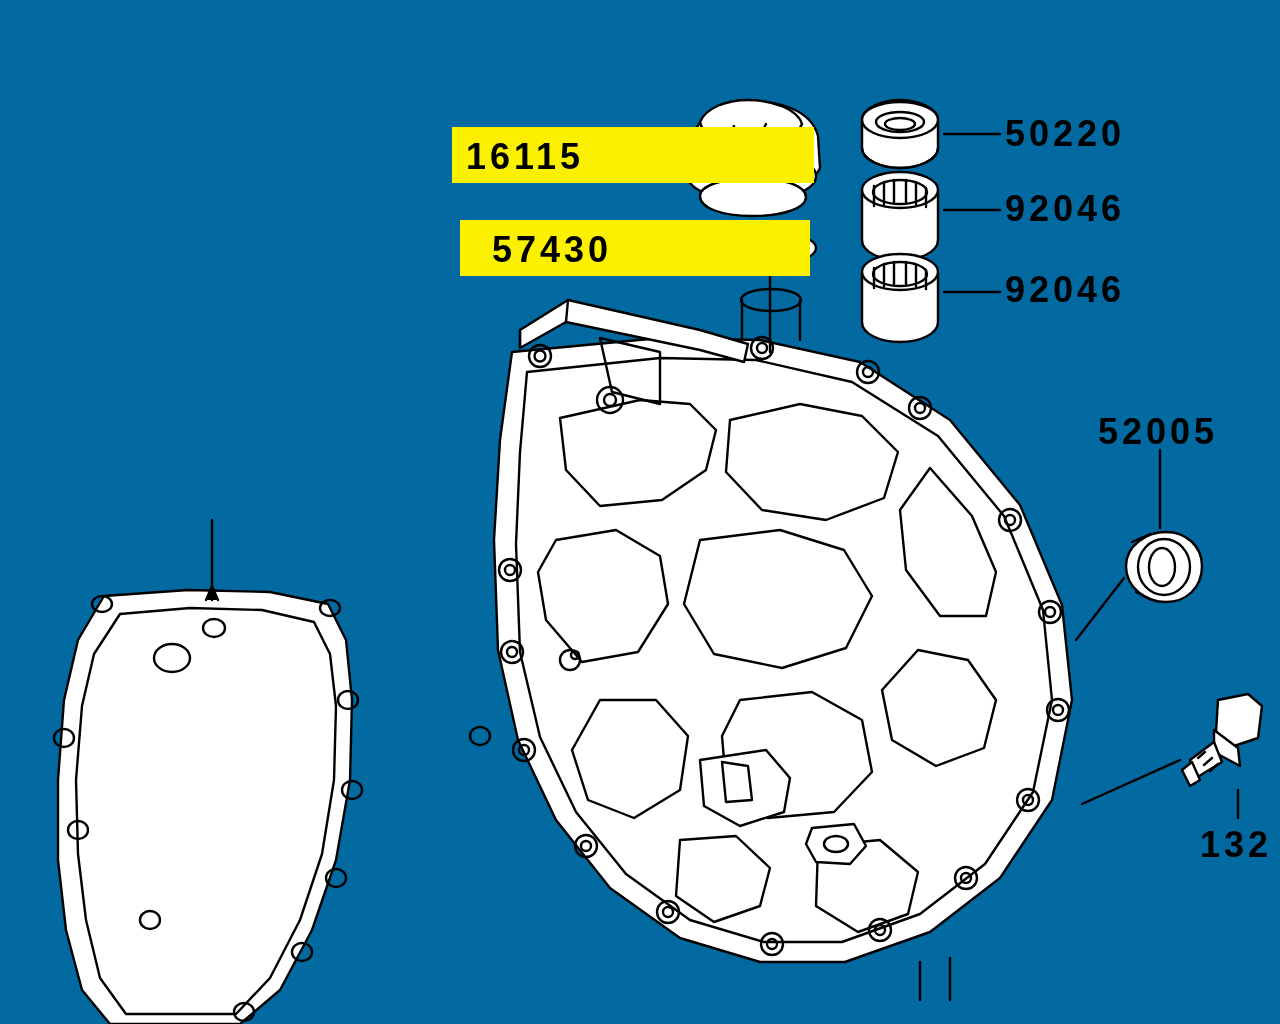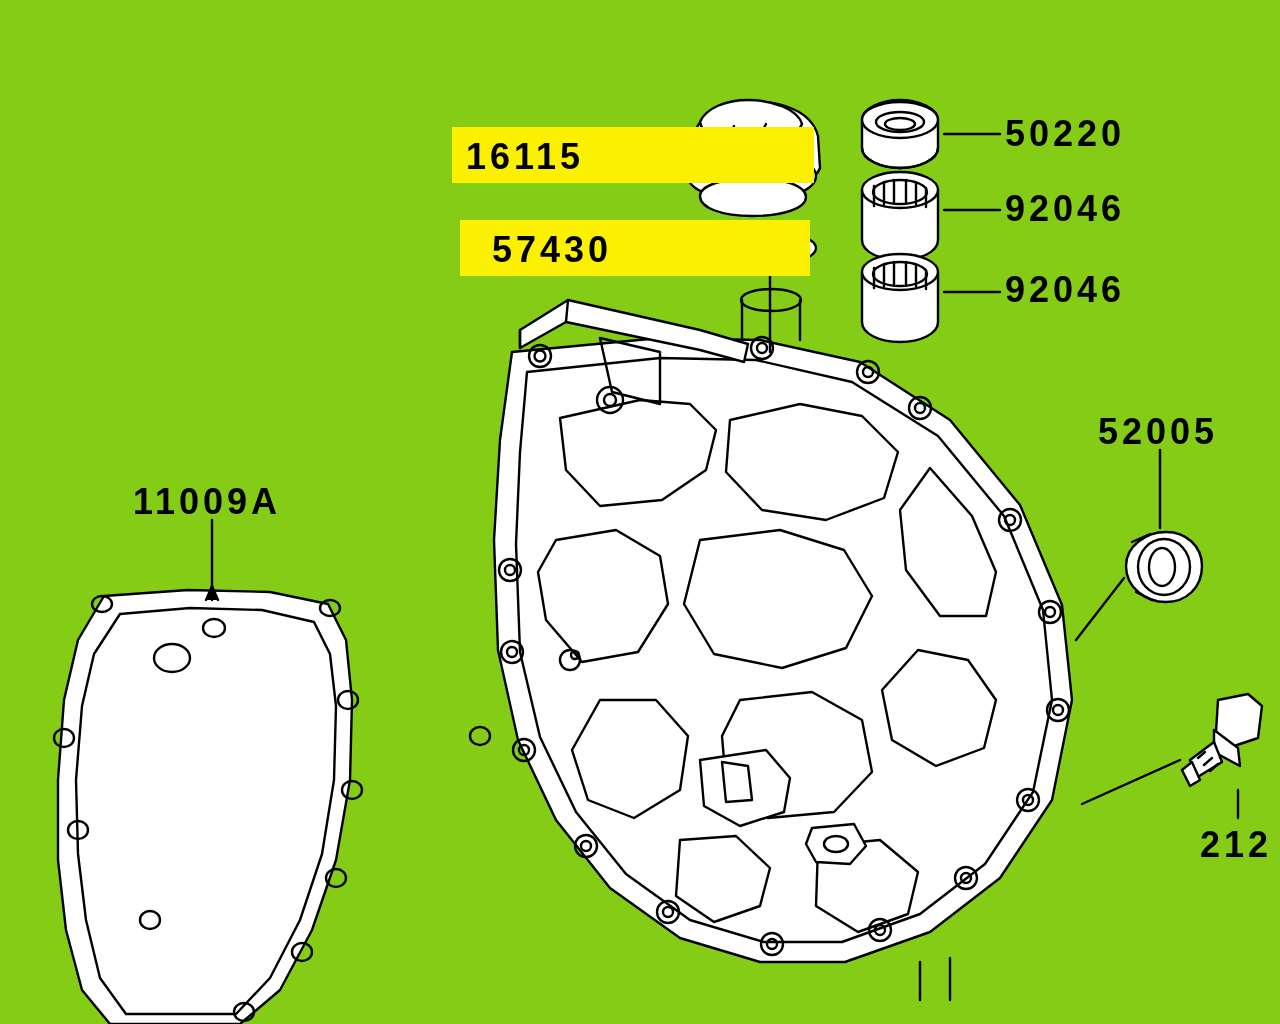--- a/index.html
+++ b/index.html
@@ -10,21 +10,21 @@
   body {
     width: 1280px;
     height: 1024px;
     font-family: "Liberation Sans", sans-serif;
     overflow: hidden;
   }
   #diagram-root {
     position: relative;
     width: 1280px;
     height: 1024px;
-    background: #84cc16;
+    background: #0369a1;
   }
   svg#parts-svg {
     position: absolute;
     top: 0;
     left: 0;
     width: 1280px;
     height: 1024px;
   }
   .part-label {
     position: absolute;
@@ -204,16 +204,15 @@
 
   <div class="part-label highlighted" style="left:452px; top:127px; width:362px; height:56px;"></div>
   <div class="part-label highlighted" style="left:460px; top:220px; width:350px; height:56px;"></div>
 
   <div class="part-label" style="left:466px; top:139px;">16115</div>
   <div class="part-label" style="left:492px; top:232px;">57430</div>
   <div class="part-label" style="left:1005px; top:116px;">50220</div>
   <div class="part-label" style="left:1005px; top:191px;">92046</div>
   <div class="part-label" style="left:1005px; top:272px;">92046</div>
   <div class="part-label" style="left:1098px; top:414px;">52005</div>
-  <div class="part-label" style="left:133px; top:484px;">11009A</div>
-  <div class="part-label" style="left:1200px; top:827px;">212</div>
+  <div class="part-label" style="left:1200px; top:827px;">132</div>
 
 </div>
 
 </body></html>

